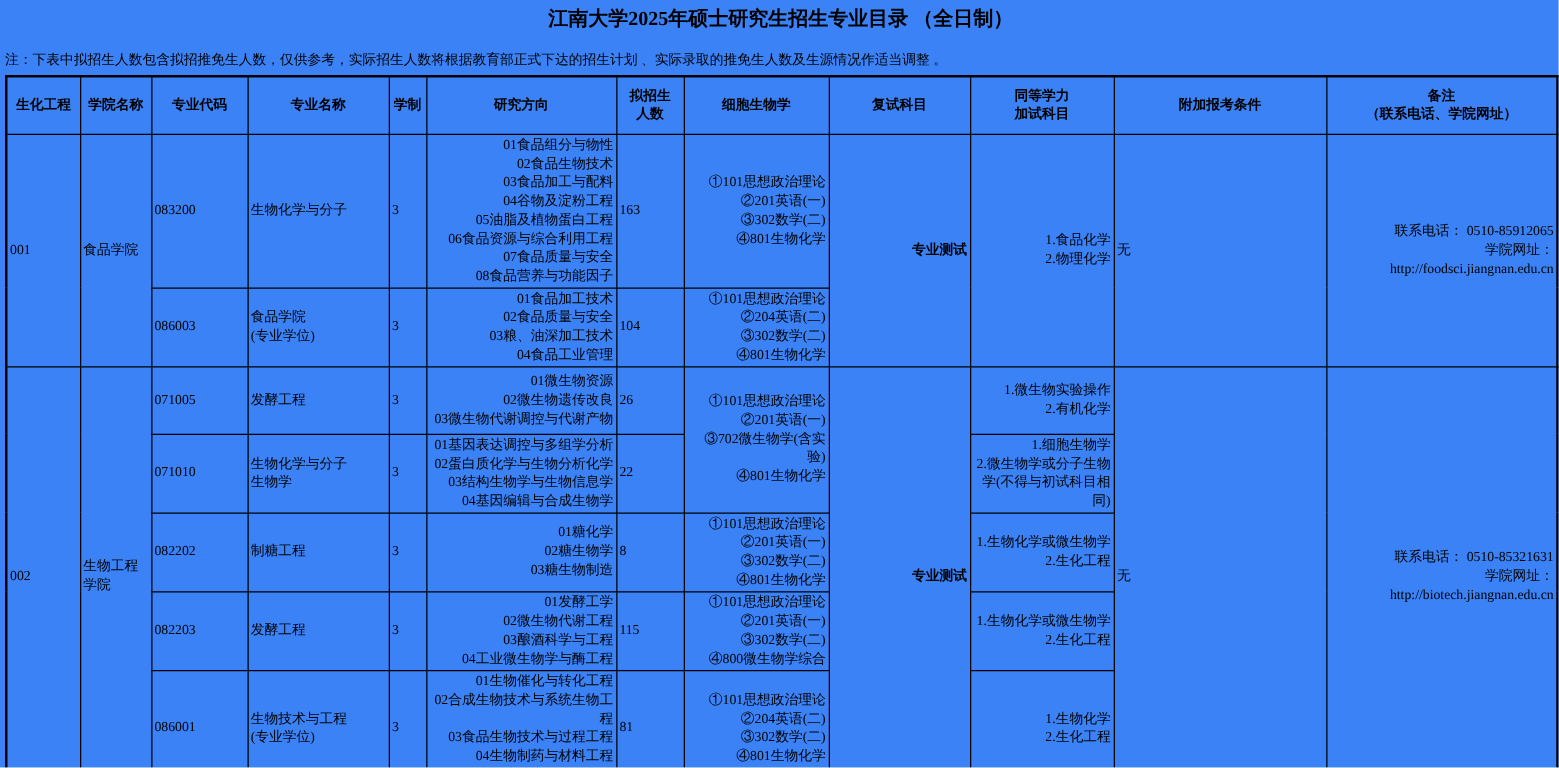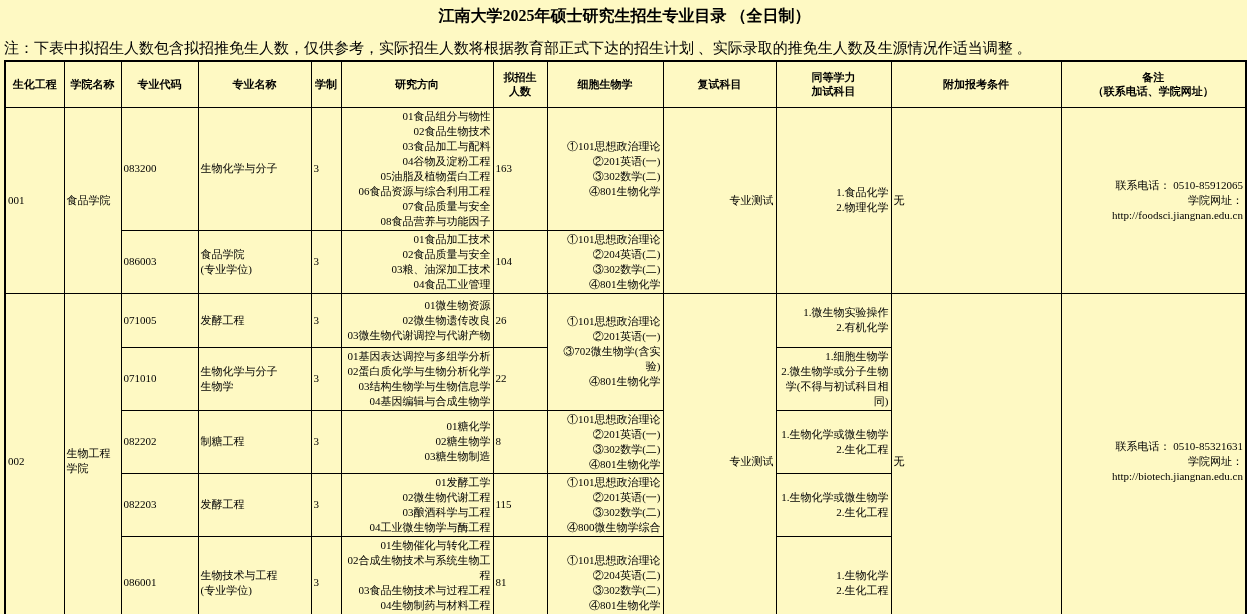--- a/index.html
+++ b/index.html
@@ -1,27 +1,27 @@
 <!DOCTYPE html>
 <html><head>
 <meta charset="utf-8">
 <style>
   html,body{margin:0;padding:0;background:#ffffff;}
   .page{
     width:1247px;height:614px;box-sizing:border-box;
     padding:4px 2px 0 4px;
     font-family:"Liberation Serif","DejaVu Serif",serif;
-    color:#000;background:#fef9c3;overflow:hidden;
+    color:#000;background:#3b82f6;overflow:hidden;
   }
   .title{
     font-size:16px;font-weight:bold;text-align:center;
     margin:2px 0 0 0;padding:0;line-height:20px;
   }
   .note{
-    font-size:15px;margin:16px 0 0 0;line-height:13px;
+    font-size:11px;margin:16px 0 0 0;line-height:13px;
   }
   table.catalog{
     margin-top:5px;
     border-collapse:collapse;table-layout:fixed;
     width:1241px;
     font-size:11px;line-height:15px;
     border:2px solid #000;
   }
   table.catalog th,table.catalog td{
     border:1px solid #000;
@@ -29,21 +29,21 @@
     padding:1px 2px;
     white-space:pre-line;
     overflow:hidden;
     box-sizing:border-box;
   }
   table.catalog th{
     font-weight:bold;text-align:center;line-height:14px;
   }
   td.c{}
   td.l{text-align:right;padding-left:3px;}
-  td.retest{padding-left:6px;}
+  td.retest{padding-left:6px;font-weight:bold;}
 </style>
 </head>
 <body>
 
 <div class="page">
 
   <h1 class="title">江南大学2025年硕士研究生招生专业目录 （全日制）</h1>
   <p class="note">注：下表中拟招生人数包含拟招推免生人数，仅供参考，实际招生人数将根据教育部正式下达的招生计划 、实际录取的推免生人数及生源情况作适当调整 。</p>
 
   <table class="catalog">

